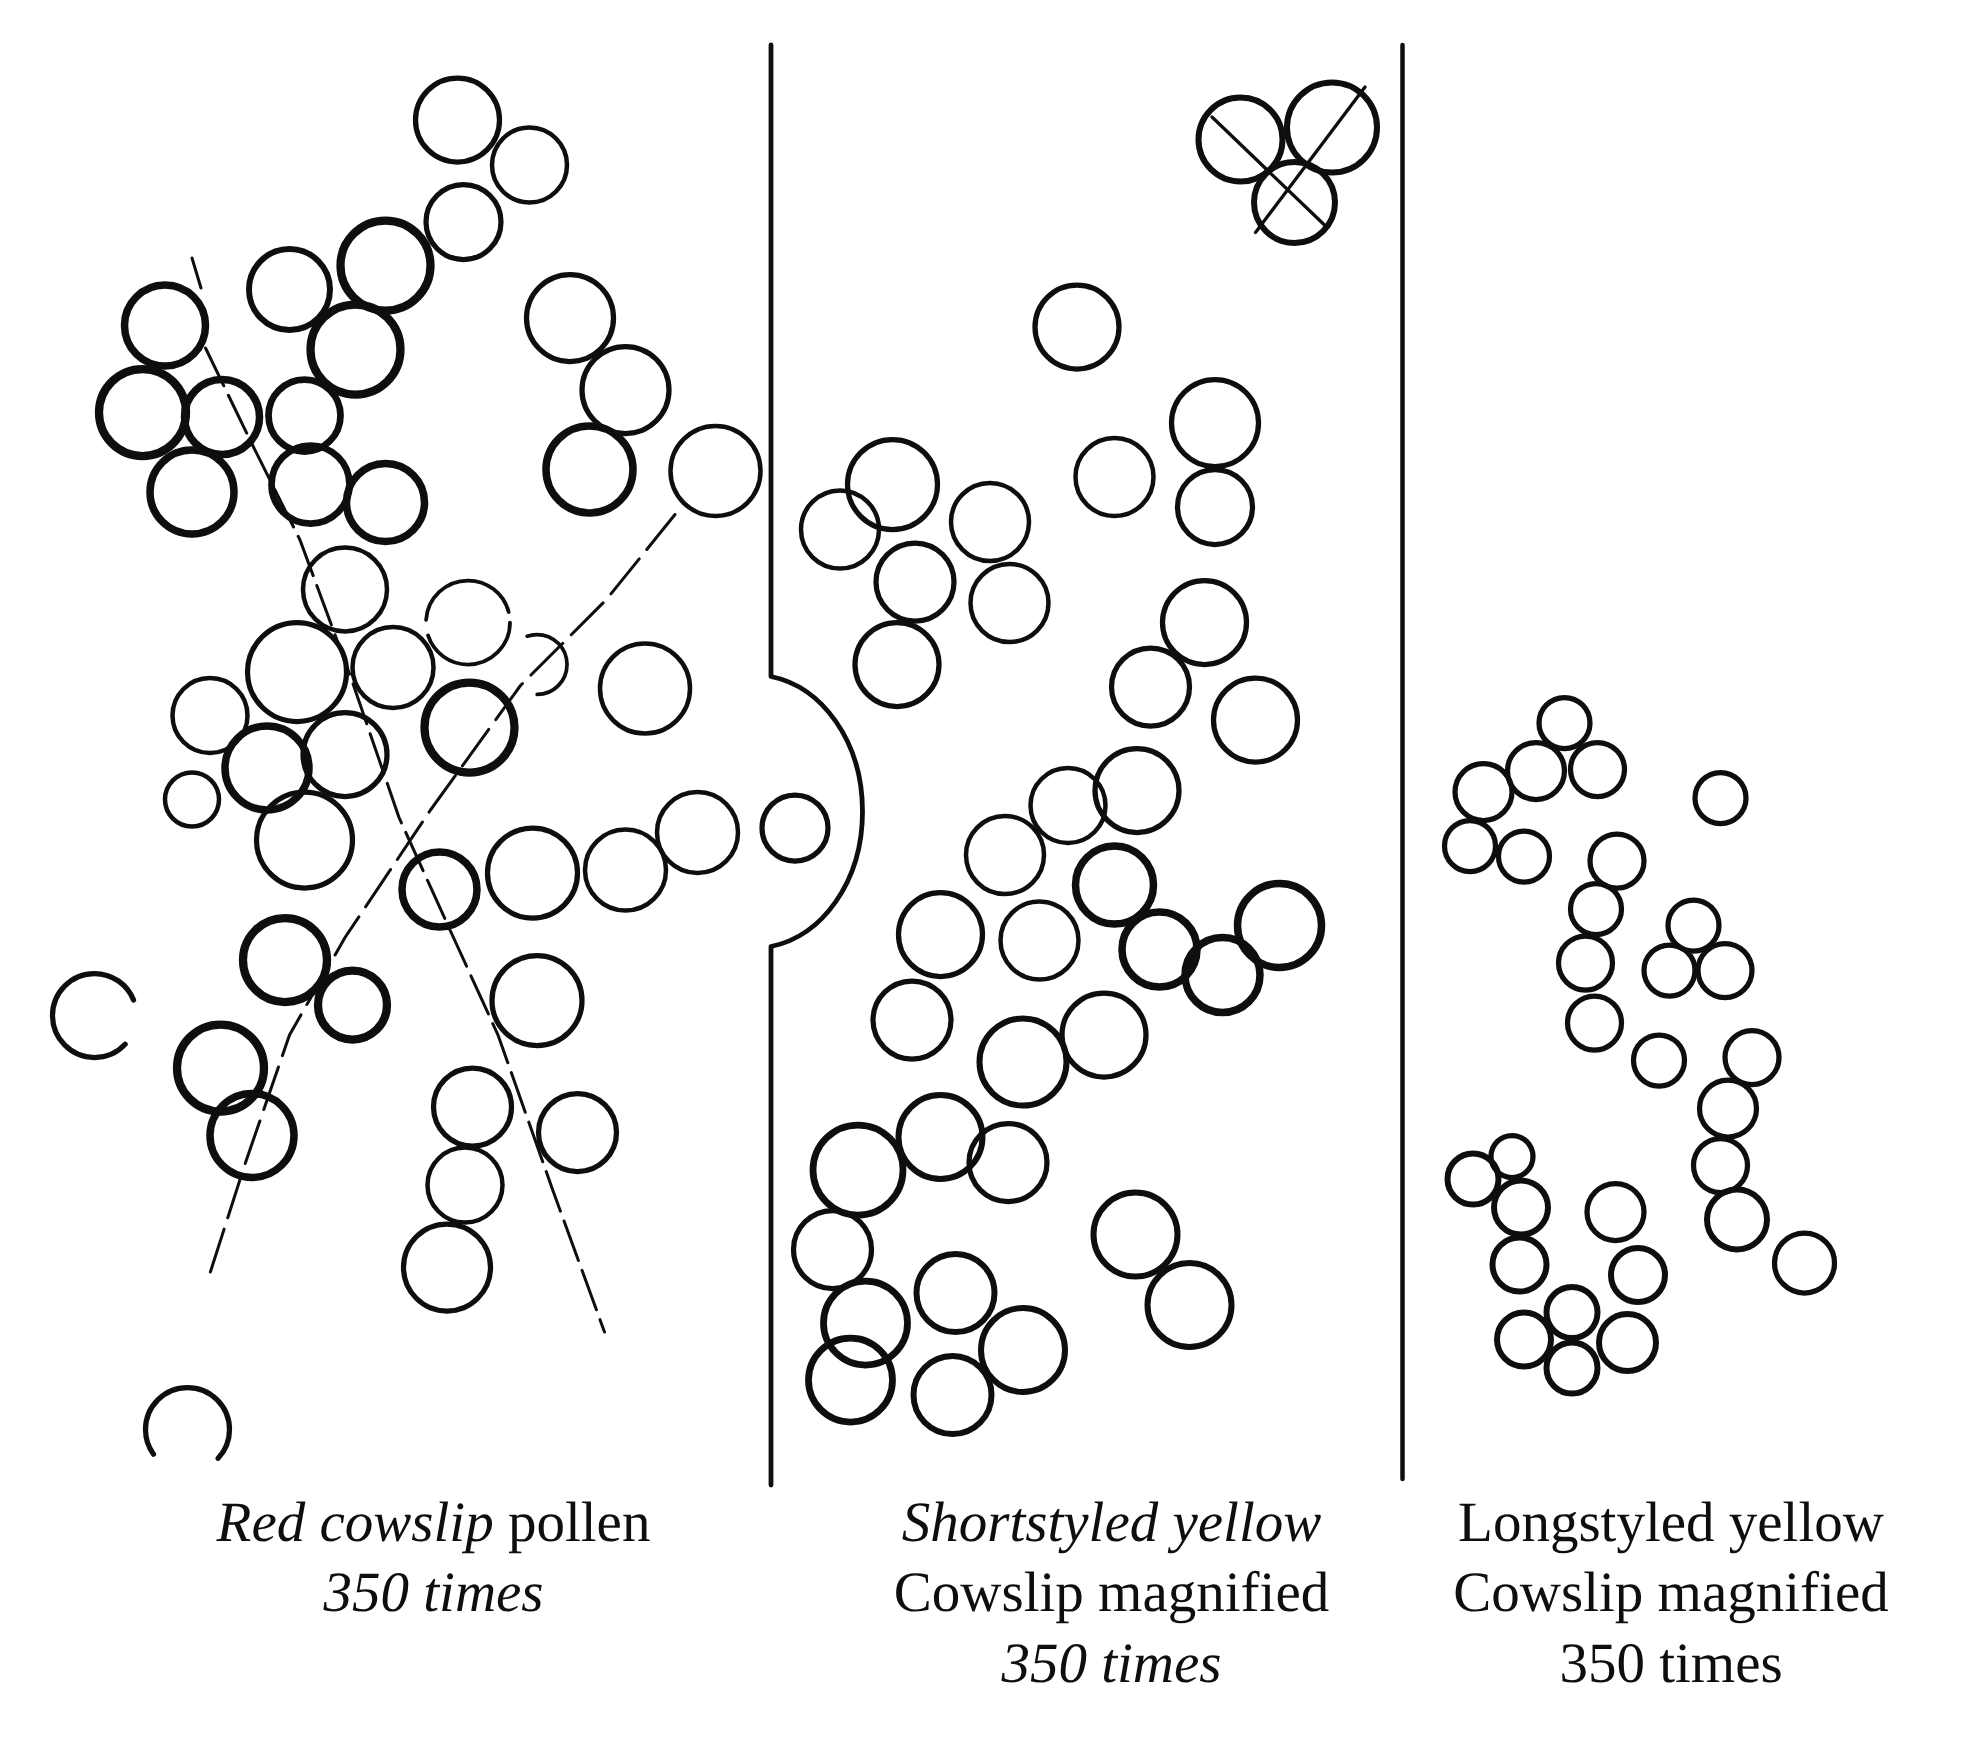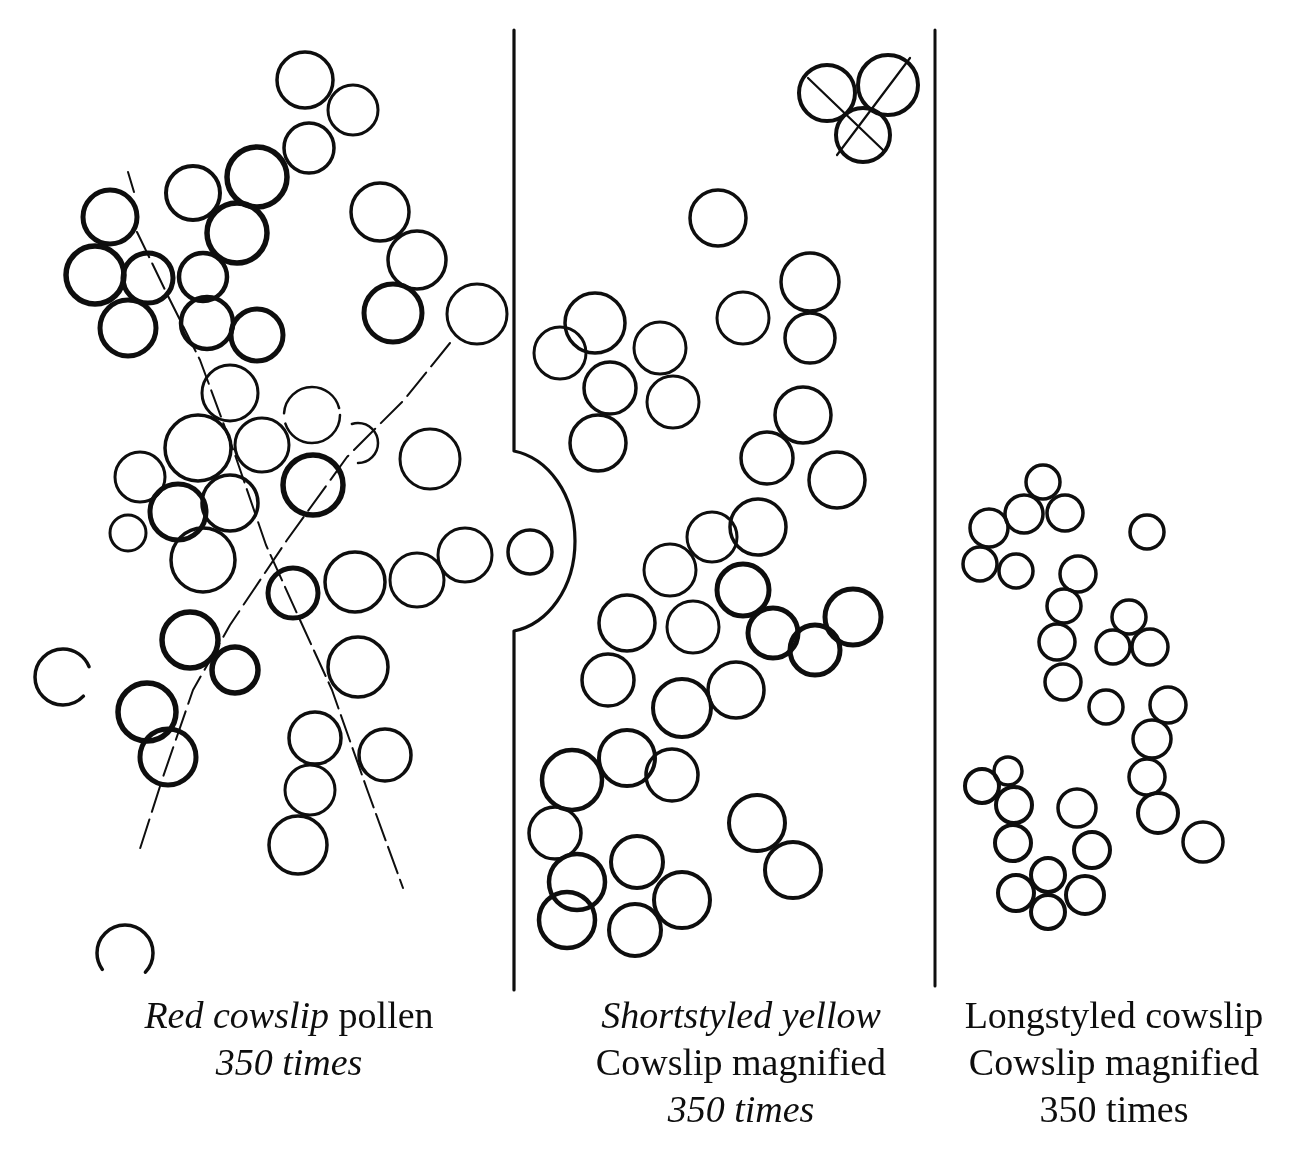--- a/index.html
+++ b/index.html
@@ -167,18 +167,18 @@
       <div class="caption" style="left: 289px;">
         <div class="caption-line"><span class="italic">Red cowslip </span><span>pollen</span></div>
         <div class="caption-line"><span class="italic">350 times</span></div>
       </div>
       <div class="caption" style="left: 725px; margin-left: 16px;">
         <div class="caption-line"><span class="italic">Shortstyled yellow</span></div>
         <div class="caption-line"><span>Cowslip magnified</span></div>
         <div class="caption-line"><span class="italic">350 times</span></div>
       </div>
       <div class="caption" style="left: 1114px;">
-        <div class="caption-line"><span>Longstyled cowslip</span></div>
+        <div class="caption-line"><span>Longstyled yellow</span></div>
         <div class="caption-line"><span>Cowslip magnified</span></div>
         <div class="caption-line"><span>350 times</span></div>
       </div>
     </div>
 </div>
 
 </body></html>

